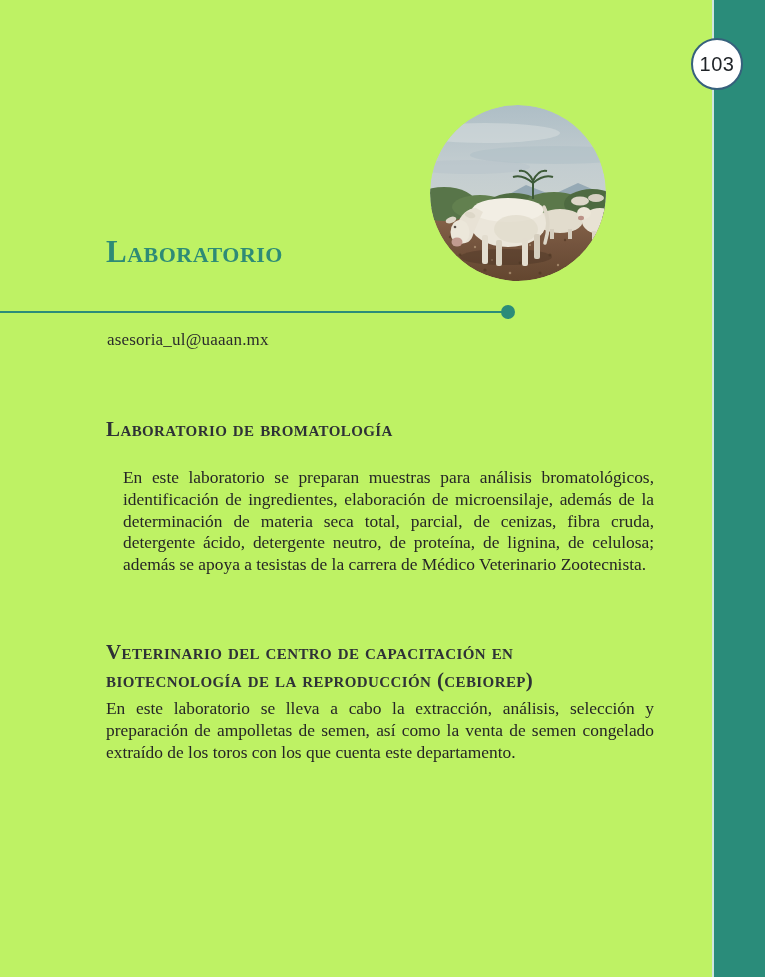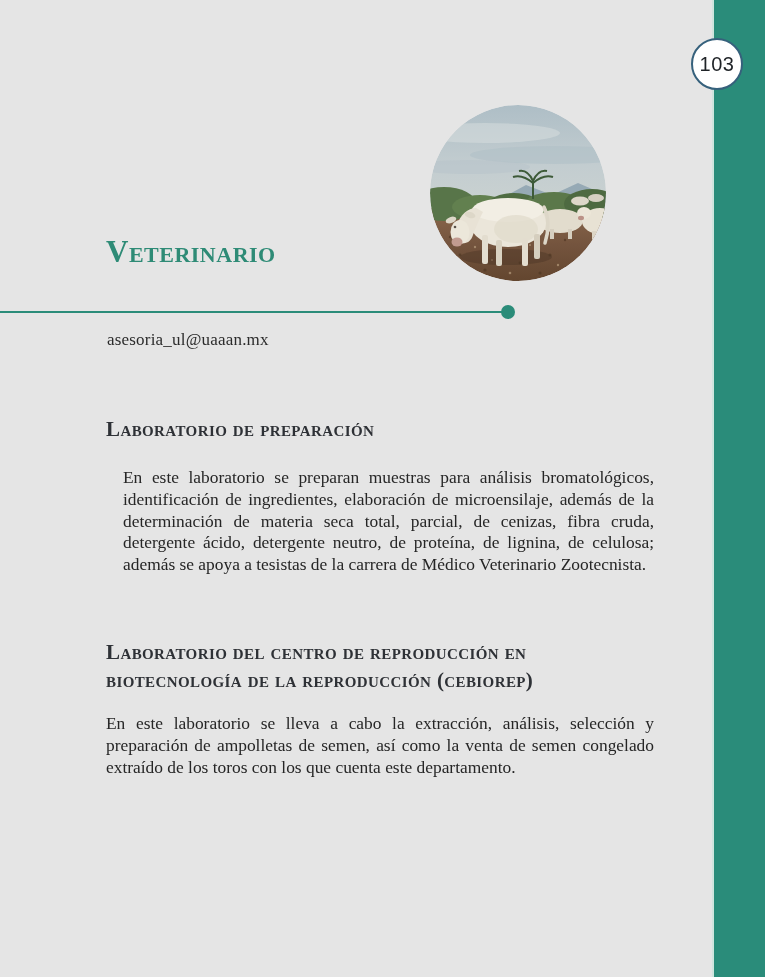--- a/index.html
+++ b/index.html
@@ -1,19 +1,19 @@
 <!DOCTYPE html>
 <html lang="es"><head>
 <meta charset="utf-8">
 <style>
   html,body{margin:0;padding:0;background:#ffffff;}
   .page{
     position:relative;
     width:765px;height:977px;
-    background:#e5e5e5;
+    background:#bef264;
     font-family:"Liberation Serif", serif;
     overflow:hidden;
   }
   
   .sidebar{
     position:absolute;top:0;right:0;
     width:51px;height:977px;
     background:#2a8c7a;
     border-left:2px solid #cfe5de;
   }
@@ -61,21 +61,21 @@
   .section{position:absolute;left:106px;width:548px;}
   .sec1{top:415px;}
   .sec2{top:638px;}
   .section h2{
     margin:0;
     font-size:21px;line-height:28px;font-weight:600;
     font-variant:small-caps;
     color:#2e3136;letter-spacing:0.4px;
   }
   .sec1 p{margin:24px 0 0 17px;}
-  .sec2 p{margin:19px 0 0 0;}
+  .sec2 p{margin:4px 0 0 0;}
   .section p{
     font-size:17.4px;line-height:21.8px;
     color:#262626;
     text-align:justify;
     hyphens:auto;-webkit-hyphens:auto;
   }
 </style>
 </head>
 <body>
 
@@ -173,31 +173,31 @@
           <ellipse cx="21" cy="115" rx="5.5" ry="3" fill="#ddd7c8" transform="rotate(-20 21 115)"></ellipse>
           <ellipse cx="40" cy="110" rx="5.5" ry="3" fill="#ddd7c8" transform="rotate(15 40 110)"></ellipse>
           <circle cx="25" cy="122" r="1.3" fill="#5a5148"></circle>
           <path d="M114 102 C119 112 119 126 115 138" stroke="#ddd7c8" stroke-width="3.5" fill="none" stroke-linecap="round"></path>
         </g>
       </g>
     </svg>
   </div>
 
   <h1 class="title">
-    <span>Veterinario</span><br>
+    <span>Laboratorio</span><br>
   </h1>
 
   <div class="rule"></div>
   <div class="rule-dot"></div>
 
   <div class="email">asesoria_ul@uaaan.mx</div>
 
   <section class="section sec1">
-    <h2>Laboratorio de preparación</h2>
+    <h2>Laboratorio de bromatología</h2>
     <p>En este laboratorio se preparan muestras para análisis bromatológicos, identificación de ingredientes, elaboración de microensilaje, además de la determinación de materia seca total, parcial, de cenizas, fibra cruda, detergente ácido, detergente neutro, de proteína, de lignina, de celulosa; además se apoya a tesistas de la carrera de Médico Veterinario Zootecnista.</p>
   </section>
 
   <section class="section sec2">
-    <h2>Laboratorio del centro de reproducción en biotecnología de la reproducción (cebiorep)</h2>
+    <h2>Veterinario del centro de capacitación en biotecnología de la reproducción (cebiorep)</h2>
     <p>En este laboratorio se lleva a cabo la extracción, análisis, selección y preparación de ampolletas de semen, así como la venta de semen congelado extraído de los toros con los que cuenta este departamento.</p>
   </section>
 
 </div>
 
 </body></html>

